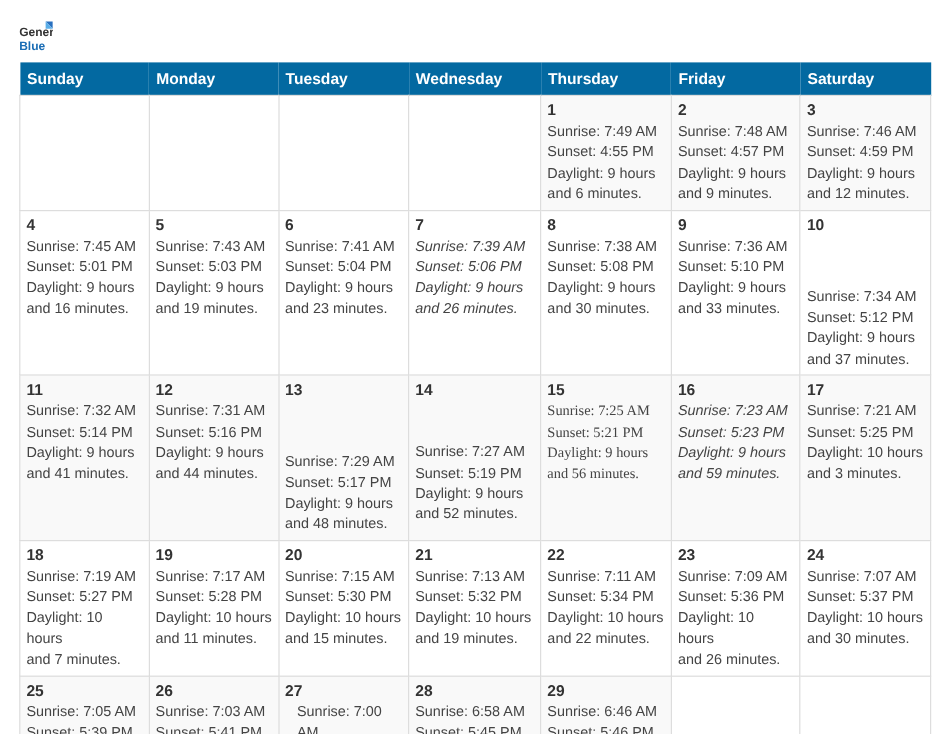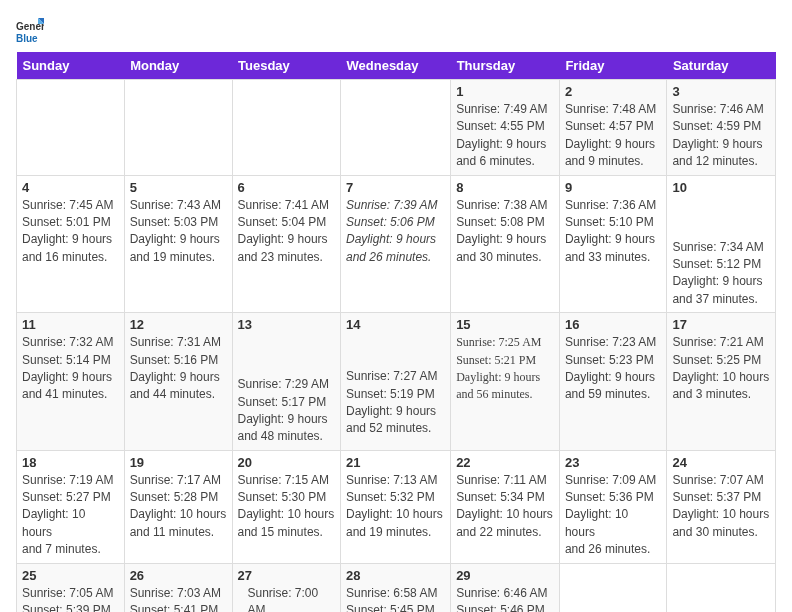--- a/index.html
+++ b/index.html
@@ -48,21 +48,21 @@
     .sub-title {
       font-size: 16px;
       color: #333;
     }
     table {
       width: 100%;
       border-collapse: collapse;
       font-size: 11px;
     }
     thead tr th {
-      background-color: #6d28d9;
+      background-color: #0369a1;
       color: #fff;
       text-align: left;
       padding: 6px 6px;
       font-size: 13px;
       font-weight: bold;
     }
     tbody tr td {
       border: 1px solid #ddd;
       vertical-align: top;
       padding: 4px 5px;
@@ -232,21 +232,21 @@
         </td>
         <td>
           <div class="day-number">15</div>
           <div class="day-info" style="white-space: pre-line; font-family: Liberation Serif, serif;">Sunrise: 7:25 AM
 Sunset: 5:21 PM
 Daylight: 9 hours
 and 56 minutes.</div>
         </td>
         <td>
           <div class="day-number">16</div>
-          <div class="day-info" style="white-space: pre-line;">Sunrise: 7:23 AM
+          <div class="day-info" style="white-space: pre-line; font-style: italic;">Sunrise: 7:23 AM
 Sunset: 5:23 PM
 Daylight: 9 hours
 and 59 minutes.</div>
         </td>
         <td>
           <div class="day-number">17</div>
           <div class="day-info" style="white-space: pre-line;">Sunrise: 7:21 AM
 Sunset: 5:25 PM
 Daylight: 10 hours
 and 3 minutes.</div>

